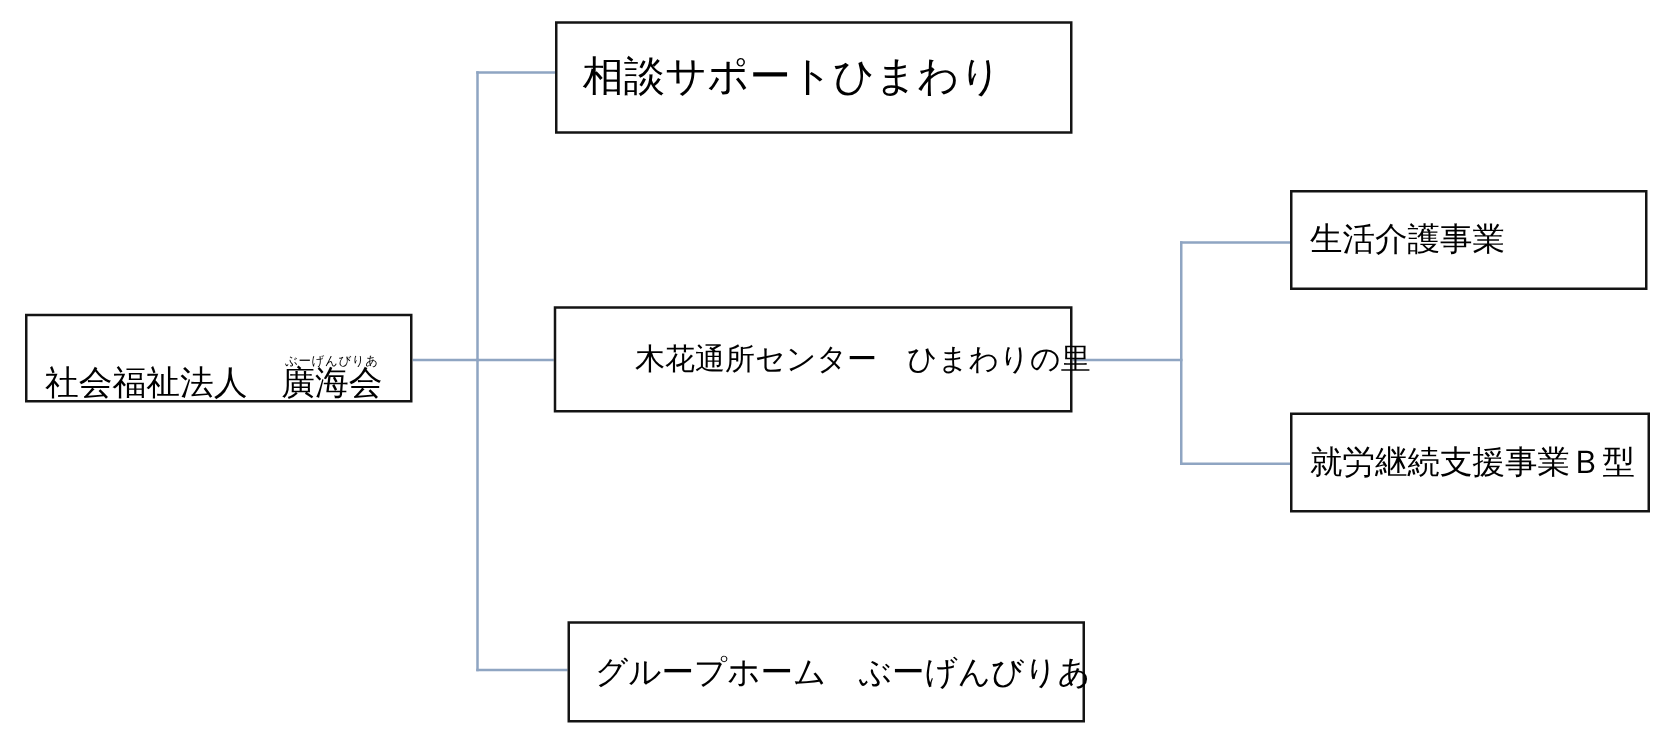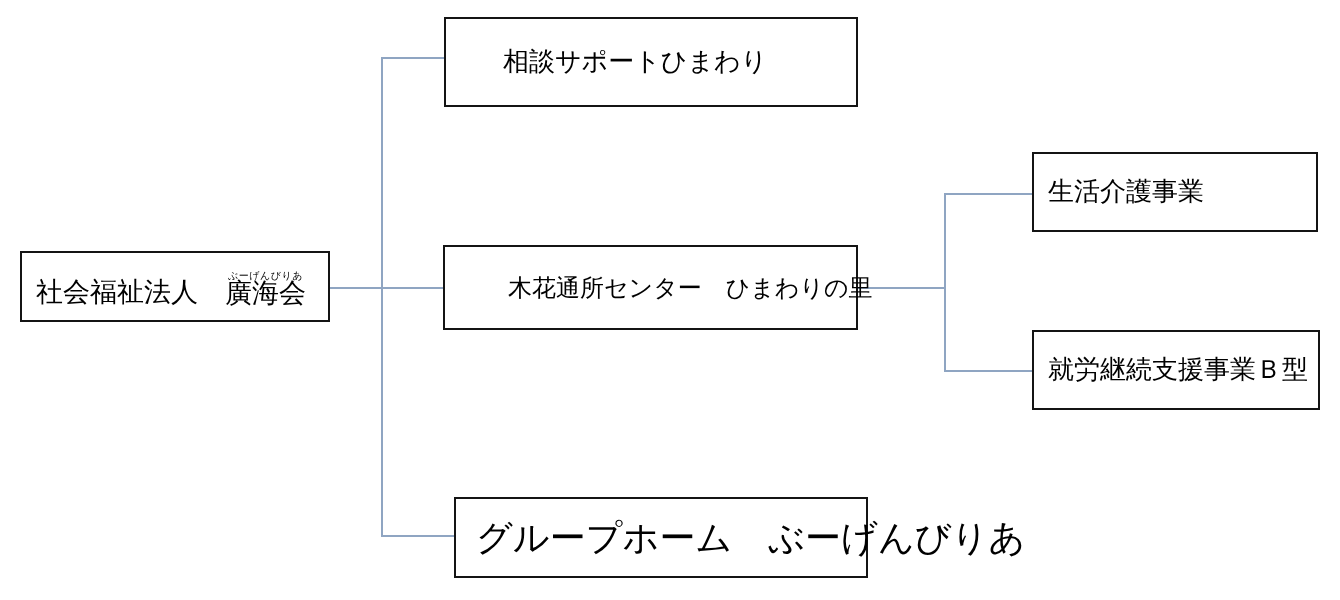--- a/index.html
+++ b/index.html
@@ -33,37 +33,38 @@
     display: block;
     white-space: pre;
     font-family: "Liberation Serif", "DejaVu Serif", serif;
     color: #000000;
     line-height: 1.0;
   }
   
   #node-root {
     left: 20px;  top: 251px;  width: 310px;  height: 71px;
     padding-left: 14px;
+    align-items: flex-end;
   }
   #node-root .node-label { font-size: 27px; }
   #node-soudan {
     left: 444px; top: 17px;   width: 414px;  height: 90px;
     padding-left: 20px;
   }
-  #node-soudan .node-label { font-size: 26px; margin-left: 37px; }
+  #node-soudan .node-label { font-size: 33px; }
   #node-kibana {
     left: 443px; top: 245px;  width: 415px;  height: 85px;
     padding-left: 20px;
   }
   #node-kibana .node-label { font-size: 24px; margin-left: 43px; }
   #node-group-home {
     left: 454px; top: 497px;  width: 414px;  height: 81px;
     padding-left: 20px;
   }
-  #node-group-home .node-label { font-size: 36px; text-align: right; }
+  #node-group-home .node-label { font-size: 26px; text-align: right; }
   #node-seikatsu {
     left: 1032px; top: 152px; width: 286px;  height: 80px;
     padding-left: 14px;
   }
   #node-seikatsu .node-label { font-size: 26px; }
   #node-shurou {
     left: 1032px; top: 330px; width: 288px;  height: 80px;
     padding-left: 14px;
   }
   #node-shurou .node-label { font-size: 26px; }

